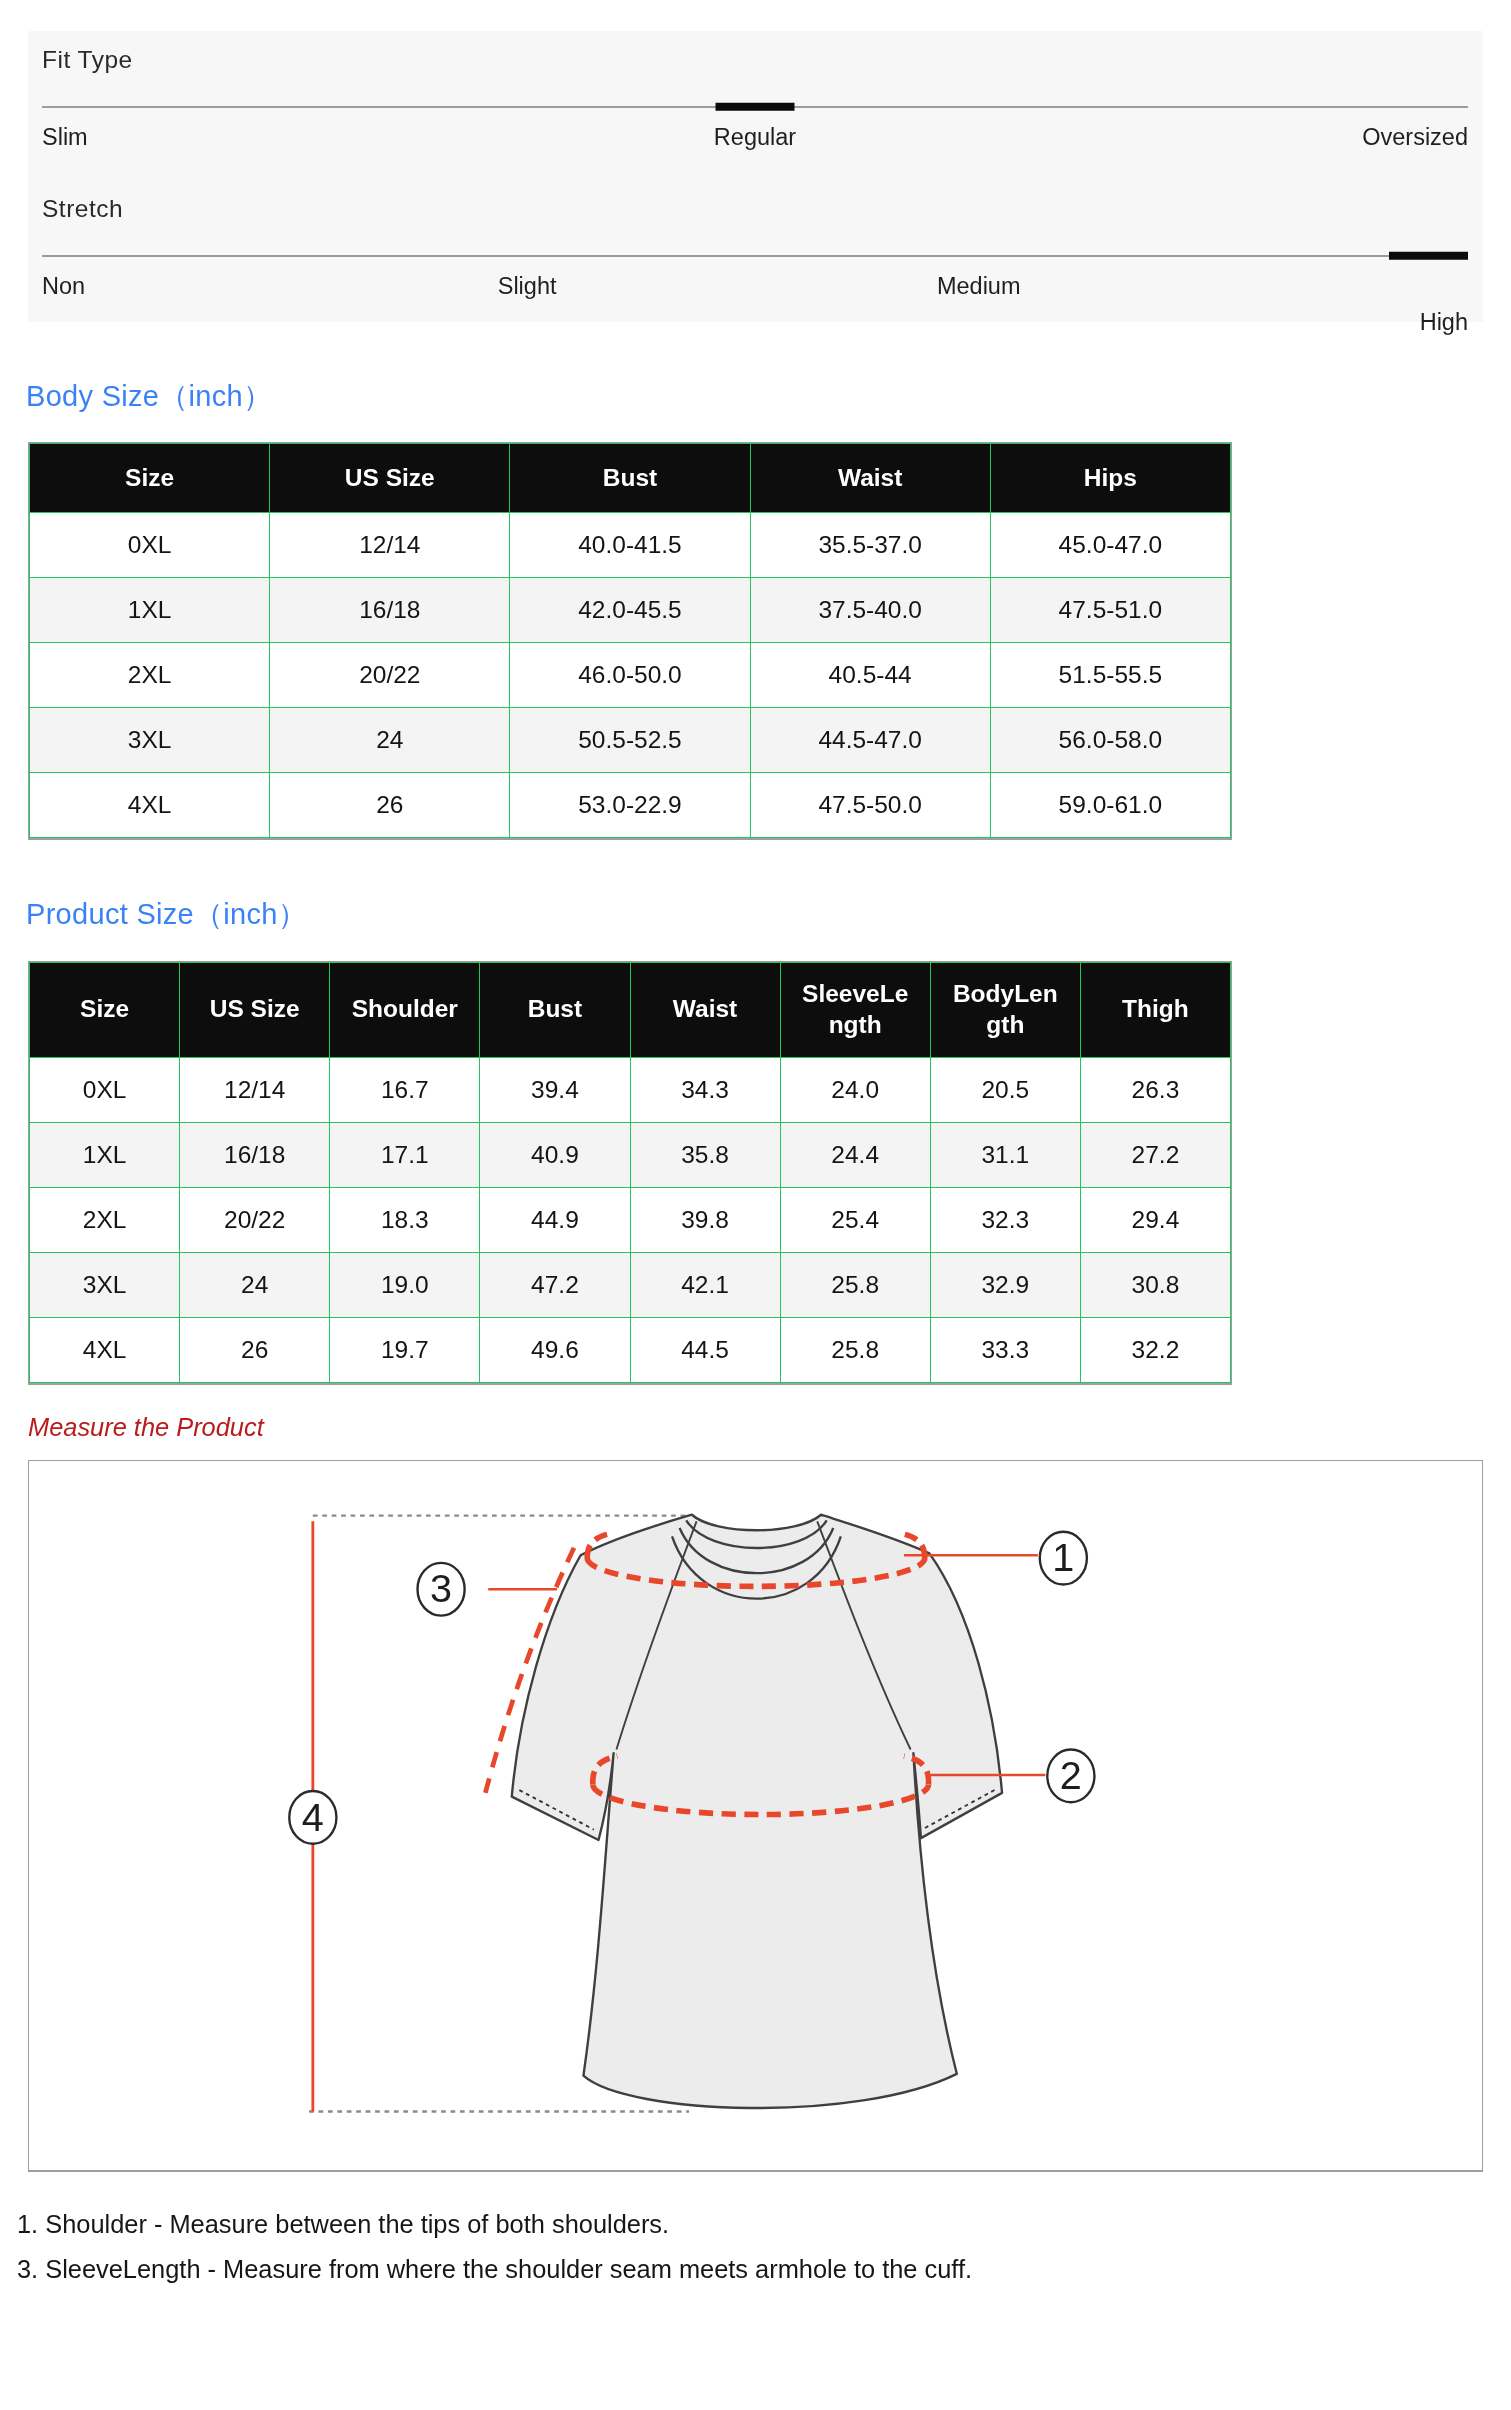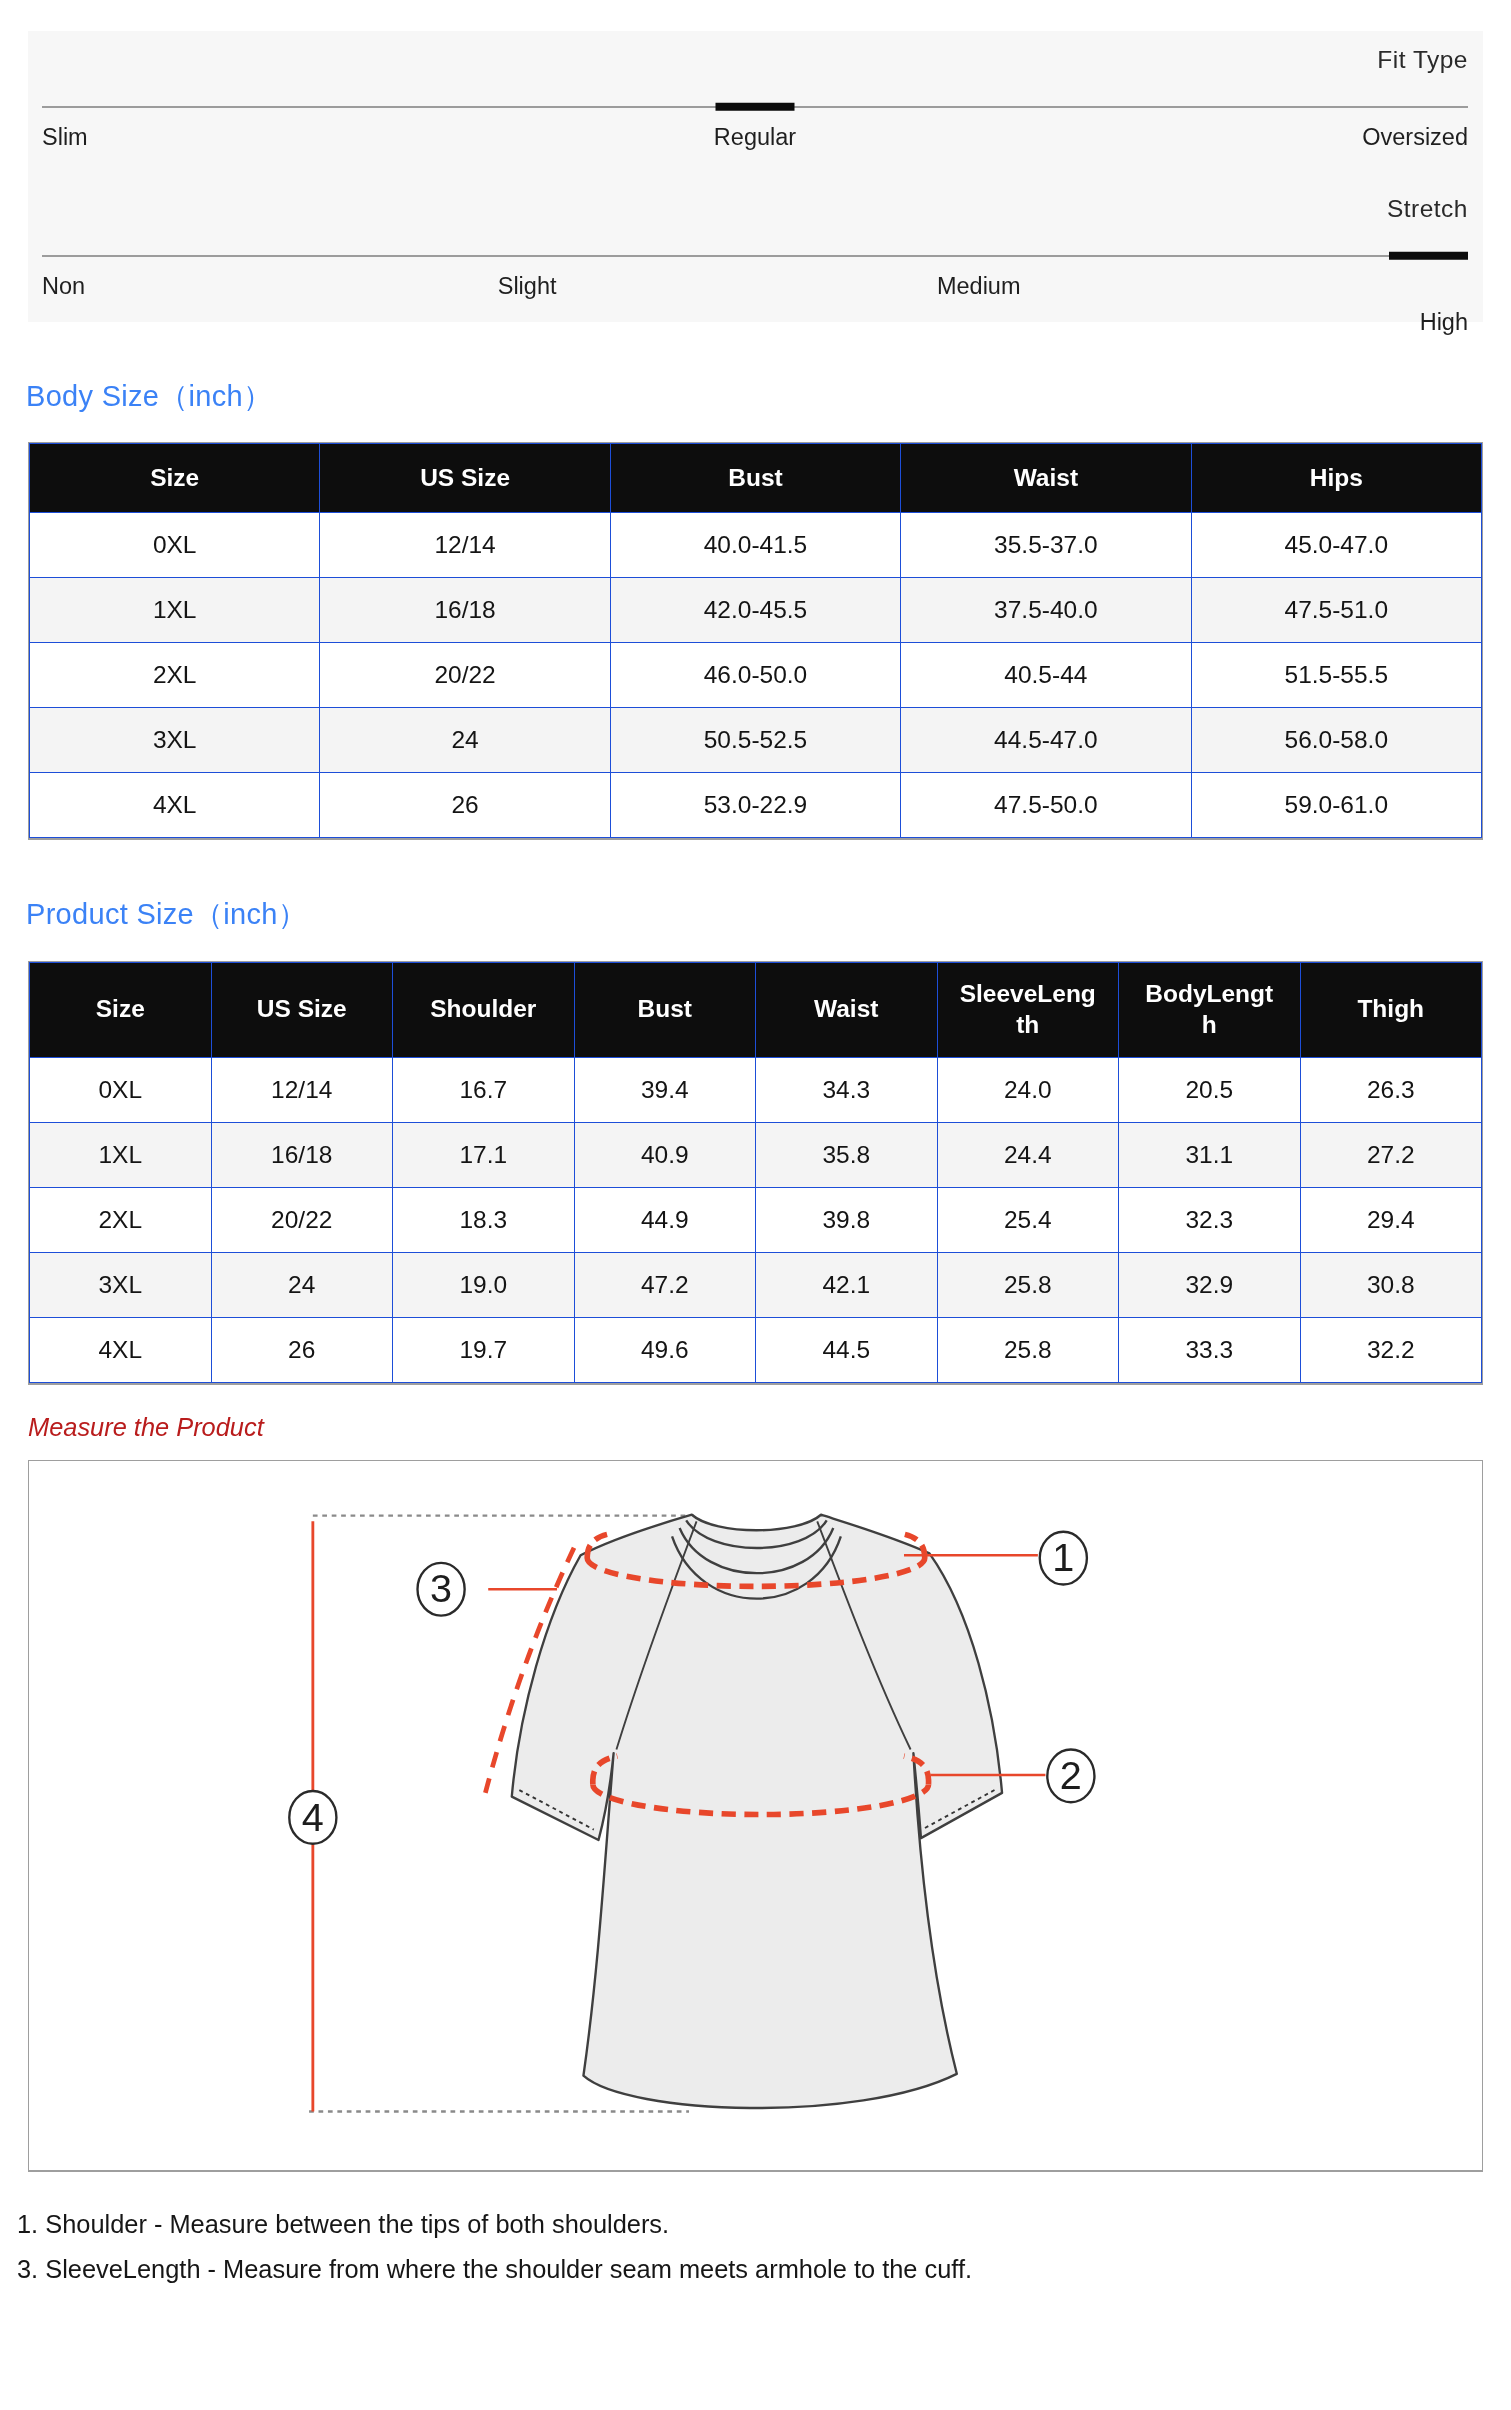--- a/index.html
+++ b/index.html
@@ -5,40 +5,39 @@
   html,body { margin:0; padding:0; }
   body {
     width:1511px; height:2411px; background:#ffffff;
     font-family:"Liberation Sans","DejaVu Sans",sans-serif;
     color:#1a1a1a; -webkit-font-smoothing:antialiased;
   }
   
   .fit-section {
     margin:31px 28px 0 28px; background:#f7f7f7;
     padding:15px 15px 19px 14px;
-    text-align:right;
   }
   .fit-label { font-size:24.5px; font-weight:400; color:#2a2a2a; letter-spacing:0.5px; }
   .track { position:relative; height:1.9px; background:#9c9c9c; margin-top:32px; }
   .track .marker {
     position:absolute; top:50%; width:79px; height:8.5px; background:#0c0c0c;
   }
   .scale-labels { position:relative; height:30px; margin-top:16px; font-size:23.5px; color:#1f1f1f; }
   .scale-labels span { position:absolute; top:0; white-space:nowrap; }
   .stretch-gap { margin-top:41px; }
   
   .section-title {
     margin:55px 28px 0 26px; font-size:29px; font-weight:400; color:#3b82f6;
     letter-spacing:0.3px;
   }
   
   table.size-table {
-    margin:25.4px 28px 0 28px; width:1455px; box-sizing:border-box;
+    margin:25.4px 28px 0 28px; width:1204px; box-sizing:border-box;
     border:1.9px solid #9e9e9e; border-bottom-width:2.8px;
-    border-collapse:separate; border-spacing:1.9px; background:#1d4ed8;
+    border-collapse:separate; border-spacing:1.9px; background:#22c55e;
     table-layout:fixed; text-align:center;
   }
   table.size-table th {
     background:#0d0d0d; color:#ffffff; font-weight:700; font-size:24.5px;
     height:68px; padding:0 5.6px;
   }
   table.product th { height:94px; padding:0 20px; word-break:break-all; line-height:1.25; }
   table.size-table td { font-size:24.5px; font-weight:400; height:62px; color:#141414; background:#ffffff; }
   table.size-table tbody tr:nth-child(even) td { background:#f4f4f4; }
   

